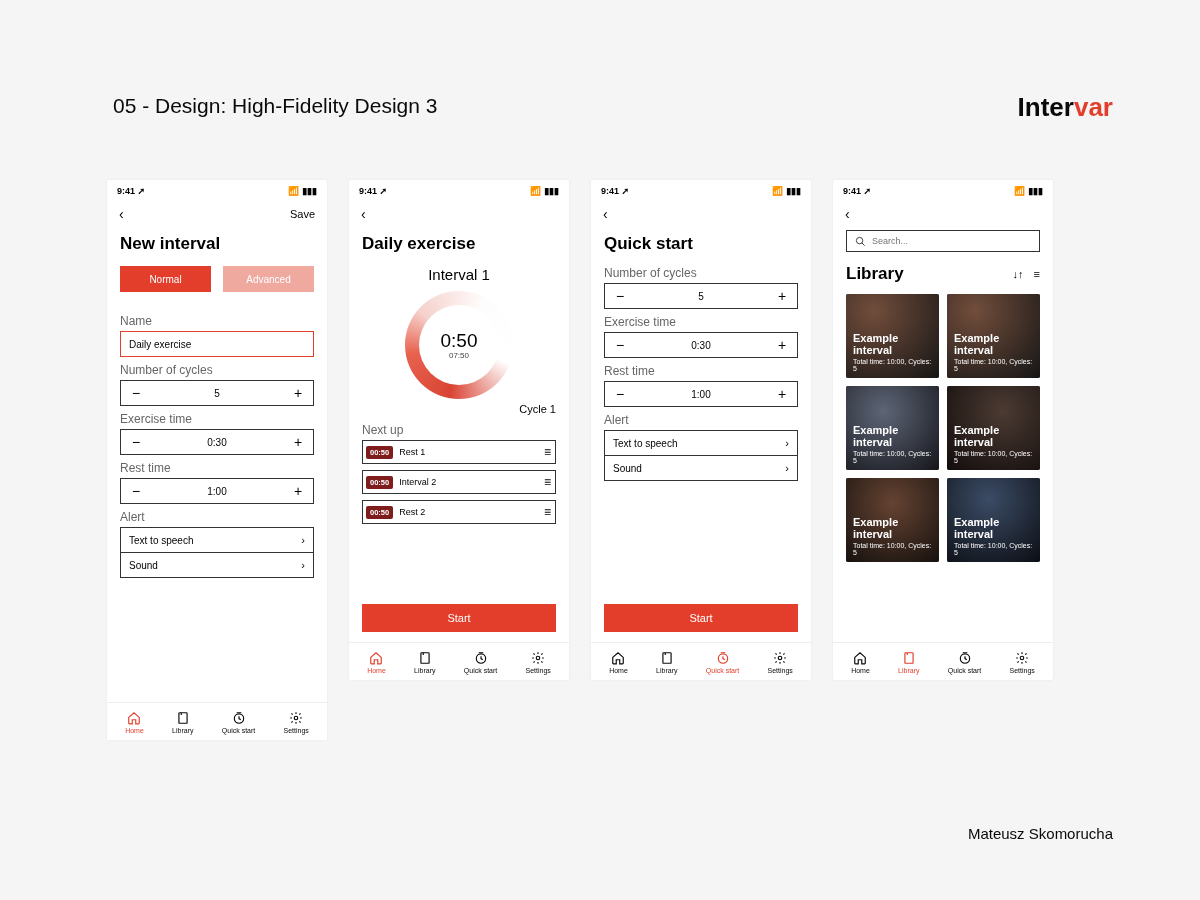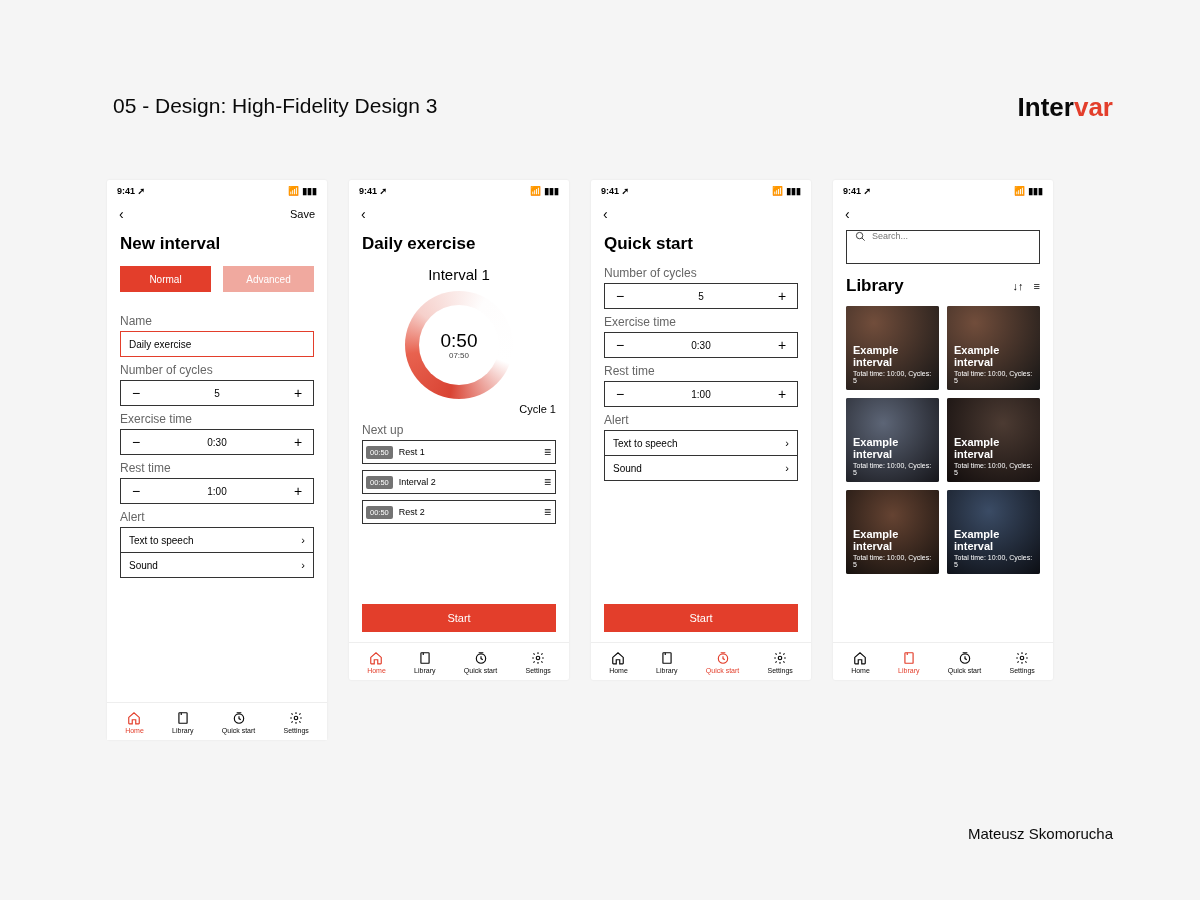--- a/index.html
+++ b/index.html
@@ -40,26 +40,26 @@
 
 .interval-name { text-align:center; font-size:15px; font-weight:500; margin:4px 0 8px; }
 .ring-wrap { display:flex; justify-content:center; margin-bottom:4px; }
 .ring { position:relative; width:108px; height:108px; border-radius:50%; background: conic-gradient(from 190deg, #d94434 0deg, #e8624f 70deg, #f6d0cb 120deg, #fefdfd 200deg, #ffffff 280deg, #d94434 360deg); display:flex; align-items:center; justify-content:center; }
 .ring::before { content:""; position:absolute; width:80px; height:80px; background:#fff; border-radius:50%; }
 .ring .inner { position:relative; text-align:center; }
 .ring .big { font-size:19px; font-weight:400; }
 .ring .small { font-size:8px; color:#444; margin-top:-1px; }
 .cycle { text-align:right; font-size:11px; font-weight:500; margin:4px 0 8px; }
 .queue-item { display:flex; align-items:center; border:1px solid #333; height:24px; margin-bottom:6px; padding:0 6px 0 3px; font-size:9px; gap:6px; }
-.queue-item .badge { background:#737373; color:#fff; font-size:7.5px; font-weight:400; padding:2px 4px; border-radius:2px; }
+.queue-item .badge { background:#7f1d1d; color:#fff; font-size:7.5px; font-weight:700; padding:2px 4px; border-radius:2px; }
 .queue-item .name { flex:1; }
 .queue-item .drag { font-size:12px; letter-spacing:-2px; cursor:grab; }
 .primary-btn { width:calc(100% - 26px); margin:6px 13px 0; height:28px; background:#E33E2B; color:#fff; border:none; font-size:11px; font-weight:500; cursor:pointer; }
 
-.search { display:flex; align-items:flex-start; border:1px solid #333; height:34px; padding:0 8px; gap:6px; margin: 2px 13px 12px; }
+.search { display:flex; align-items:center; border:1px solid #333; height:22px; padding:0 8px; gap:6px; margin: 2px 13px 12px; }
 .search input { border:none; outline:none; font-size:9px; flex:1; color:#888; }
 .lib-head { display:flex; align-items:center; justify-content:space-between; padding:0 13px 10px; }
 .lib-actions { display:flex; gap:10px; font-size:11px; }
 .grid { display:grid; grid-template-columns:1fr 1fr; gap:8px; padding:0 13px; }
 .card { height:84px; background:#333; color:#fff; display:flex; flex-direction:column; justify-content:flex-end; padding:6px 7px; border-radius:2px; position:relative; overflow:hidden; }
 .card::before { content:""; position:absolute; inset:0; background: radial-gradient(circle at 30% 20%, rgba(120,80,60,0.9), rgba(20,20,20,0.95)); }
 .card > * { position:relative; }
 .card .title { font-size:11px; font-weight:600; line-height:1.1; }
 .card .meta { font-size:7px; margin-top:2px; }
 .card:nth-child(3)::before { background: radial-gradient(circle at 40% 30%, rgba(100,110,130,0.85), rgba(20,20,25,0.95)); }

